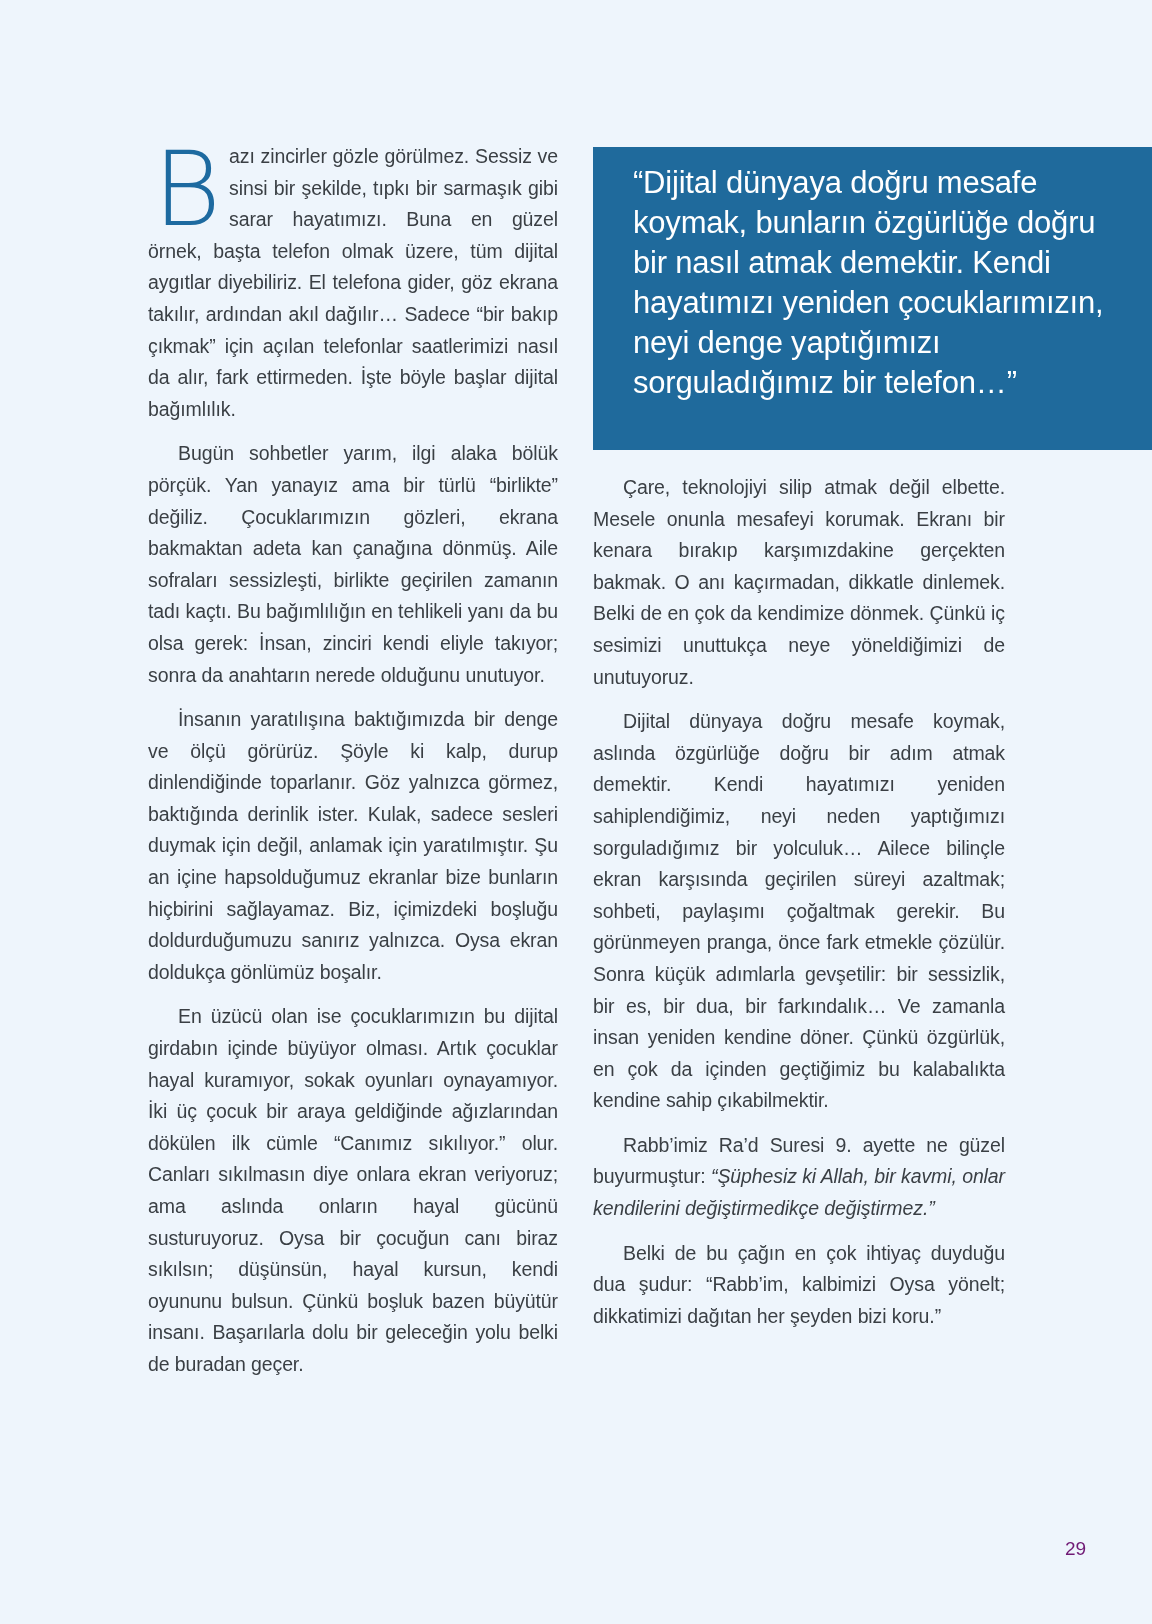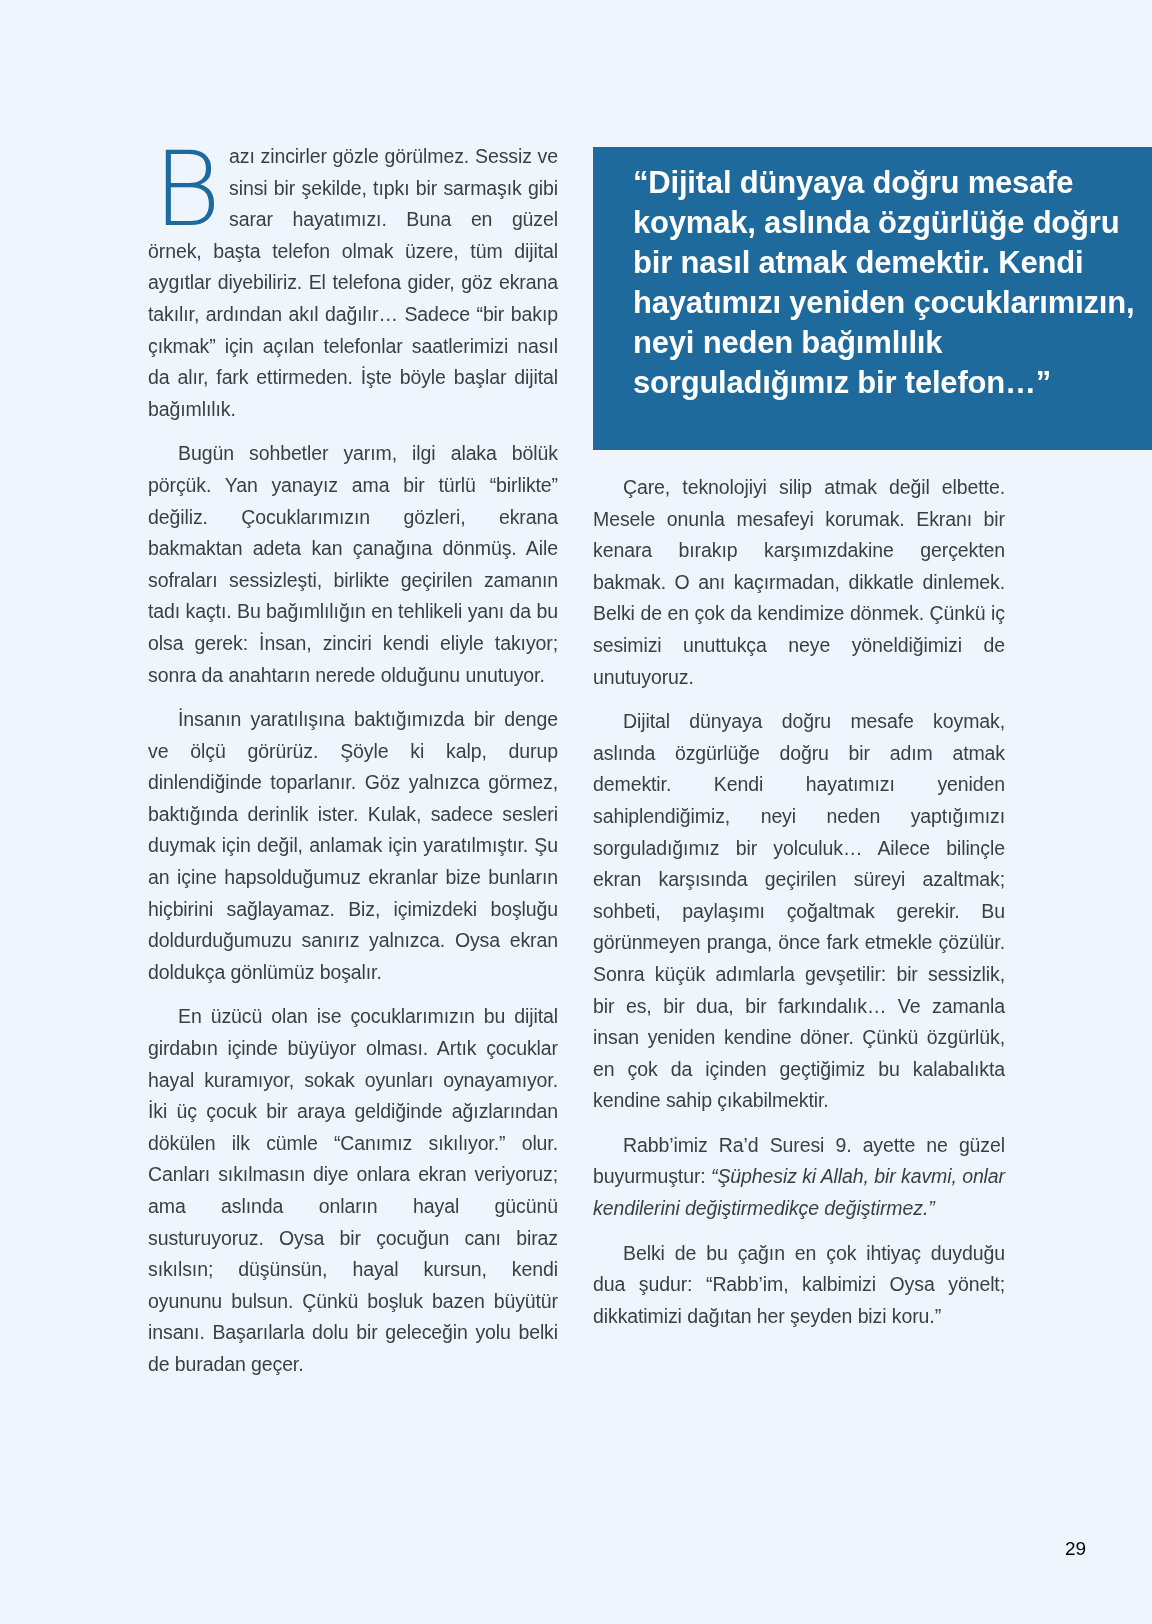--- a/index.html
+++ b/index.html
@@ -40,49 +40,49 @@
     width: 559px; height: 303px;
     background: #1f6a9c;
   }
   .quote-text {
     position: absolute;
     left: 40px; top: 16px;
     width: 510px;
     color: #ffffff;
     font-size: 31px;
     line-height: 40px;
-    font-weight: 700;
+    font-weight: 400;
     letter-spacing: -0.2px;
   }
   .quote-text span { display: block; white-space: nowrap; }
   .ital { font-style: italic; }
   .page-number {
     position: absolute;
     left: 1065px; top: 1538px;
     font-size: 19px;
-    color: #000000;
+    color: #701a75;
   }
 </style>
 </head>
 <body>
 
 <div class="col left">
   <p class="first"><span class="dropcap">B</span><span>azı zincirler gözle görülmez. Sessiz ve sinsi bir şekilde, tıpkı bir sarmaşık gibi sarar hayatımızı. Buna en güzel örnek, başta telefon olmak üzere, tüm dijital aygıtlar diyebiliriz. El telefona gider, göz ekrana takılır, ardından akıl dağılır… Sadece “bir bakıp çıkmak” için açılan telefonlar saatlerimizi nasıl da alır, fark ettirmeden. İşte böyle başlar dijital bağımlılık.</span></p>
   <p>Bugün sohbetler yarım, ilgi alaka bölük pörçük. Yan yanayız ama bir türlü “birlikte” değiliz. Çocuklarımızın gözleri, ekrana bakmaktan adeta kan çanağına dönmüş. Aile sofraları sessizleşti, birlikte geçirilen zamanın tadı kaçtı. Bu bağımlılığın en tehlikeli yanı da bu olsa gerek: İnsan, zinciri kendi eliyle takıyor; sonra da anahtarın nerede olduğunu unutuyor.</p>
   <p>İnsanın yaratılışına baktığımızda bir denge ve ölçü görürüz. Şöyle ki kalp, durup dinlendiğinde toparlanır. Göz yalnızca görmez, baktığında derinlik ister. Kulak, sadece sesleri duymak için değil, anlamak için yaratılmıştır. Şu an içine hapsolduğumuz ekranlar bize bunların hiçbirini sağlayamaz. Biz, içimizdeki boşluğu doldurduğumuzu sanırız yalnızca. Oysa ekran doldukça gönlümüz boşalır.</p>
   <p>En üzücü olan ise çocuklarımızın bu dijital girdabın içinde büyüyor olması. Artık çocuklar hayal kuramıyor, sokak oyunları oynayamıyor. İki üç çocuk bir araya geldiğinde ağızlarından dökülen ilk cümle “Canımız sıkılıyor.” olur. Canları sıkılmasın diye onlara ekran veriyoruz; ama aslında onların hayal gücünü susturuyoruz. Oysa bir çocuğun canı biraz sıkılsın; düşünsün, hayal kursun, kendi oyununu bulsun. Çünkü boşluk bazen büyütür insanı. Başarılarla dolu bir geleceğin yolu belki de buradan geçer.</p>
 </div>
 
 <div class="quote-box">
   <div class="quote-text">
     <span>“Dijital dünyaya doğru mesafe</span>
-    <span>koymak, aslında özgürlüğe doğru</span>
+    <span>koymak, bunların özgürlüğe doğru</span>
     <span>bir nasıl atmak demektir. Kendi</span>
     <span>hayatımızı yeniden çocuklarımızın,</span>
-    <span>neyi neden bağımlılık</span>
+    <span>neyi denge yaptığımızı</span>
     <span>sorguladığımız bir telefon…”</span>
   </div>
 </div>
 
 <div class="col right">
   <p>Çare, teknolojiyi silip atmak değil elbette. Mesele onunla mesafeyi korumak. Ekranı bir kenara bırakıp karşımızdakine gerçekten bakmak. O anı kaçırmadan, dikkatle dinlemek. Belki de en çok da kendimize dönmek. Çünkü iç sesimizi unuttukça neye yöneldiğimizi de unutuyoruz.</p>
   <p>Dijital dünyaya doğru mesafe koymak, aslında özgürlüğe doğru bir adım atmak demektir. Kendi hayatımızı yeniden sahiplendiğimiz, neyi neden yaptığımızı sorguladığımız bir yolculuk… Ailece bilinçle ekran karşısında geçirilen süreyi azaltmak; sohbeti, paylaşımı çoğaltmak gerekir. Bu görünmeyen pranga, önce fark etmekle çözülür. Sonra küçük adımlarla gevşetilir: bir sessizlik, bir es, bir dua, bir farkındalık… Ve zamanla insan yeniden kendine döner. Çünkü özgürlük, en çok da içinden geçtiğimiz bu kalabalıkta kendine sahip çıkabilmektir.</p>
   <p><span>Rabb’imiz Ra’d Suresi 9. ayette ne güzel buyurmuştur: </span><span class="ital">“Şüphesiz ki Allah, bir kavmi, onlar kendilerini değiştirmedikçe değiştirmez.”</span></p>
   <p>Belki de bu çağın en çok ihtiyaç duyduğu dua şudur: “Rabb’im, kalbimizi Oysa yönelt; dikkatimizi dağıtan her şeyden bizi koru.”</p>
 </div>

